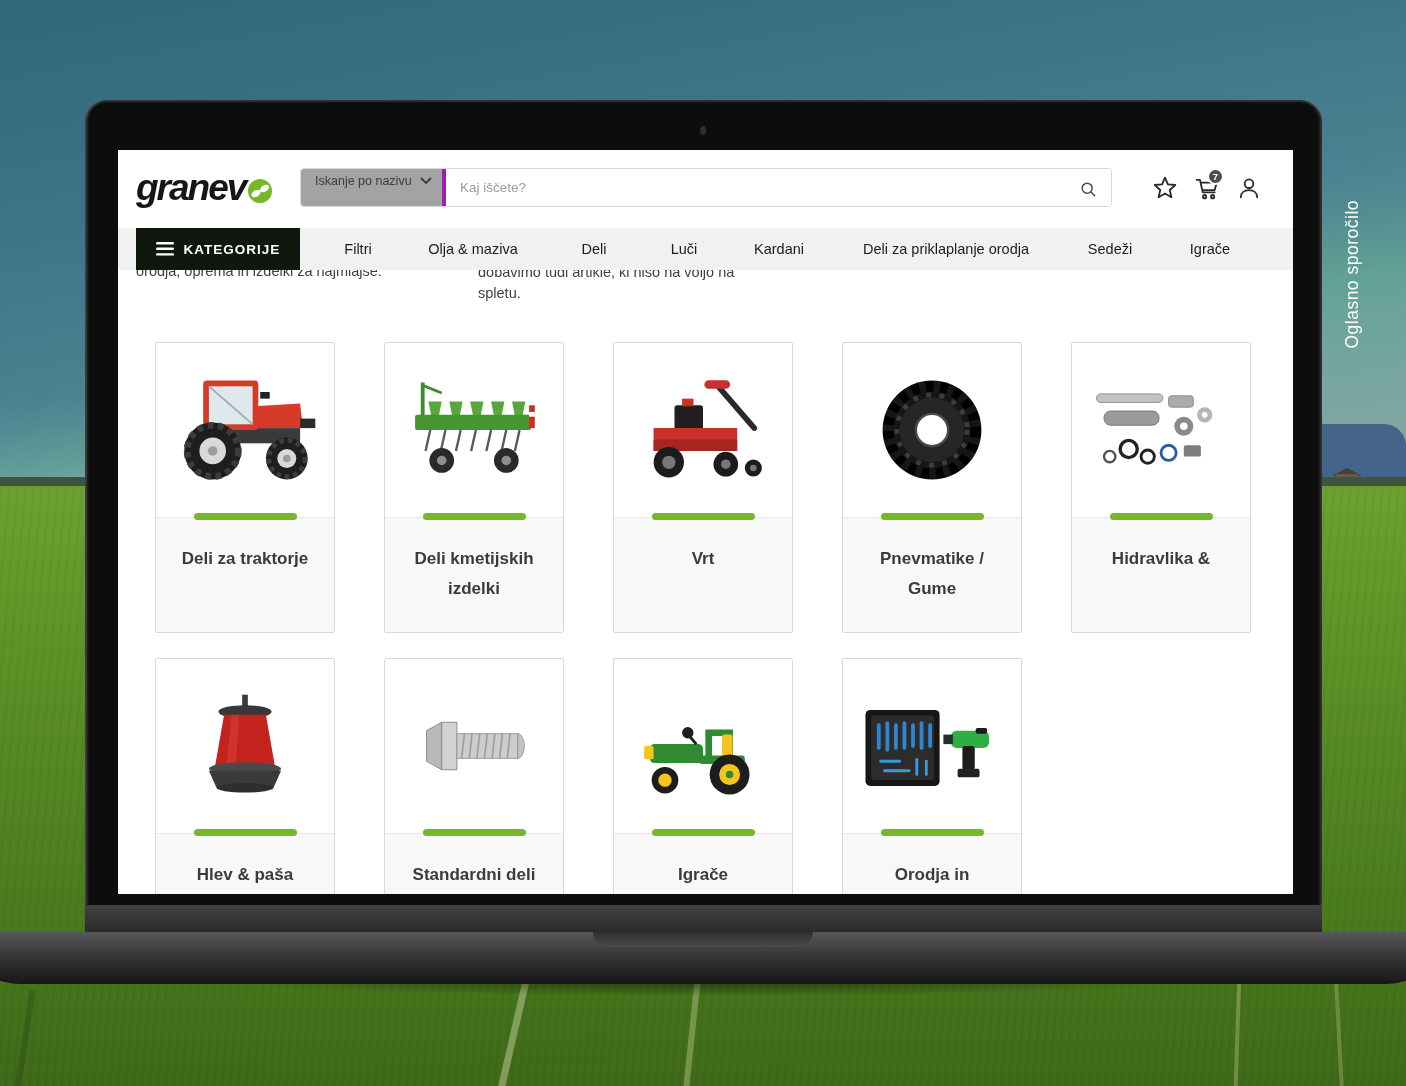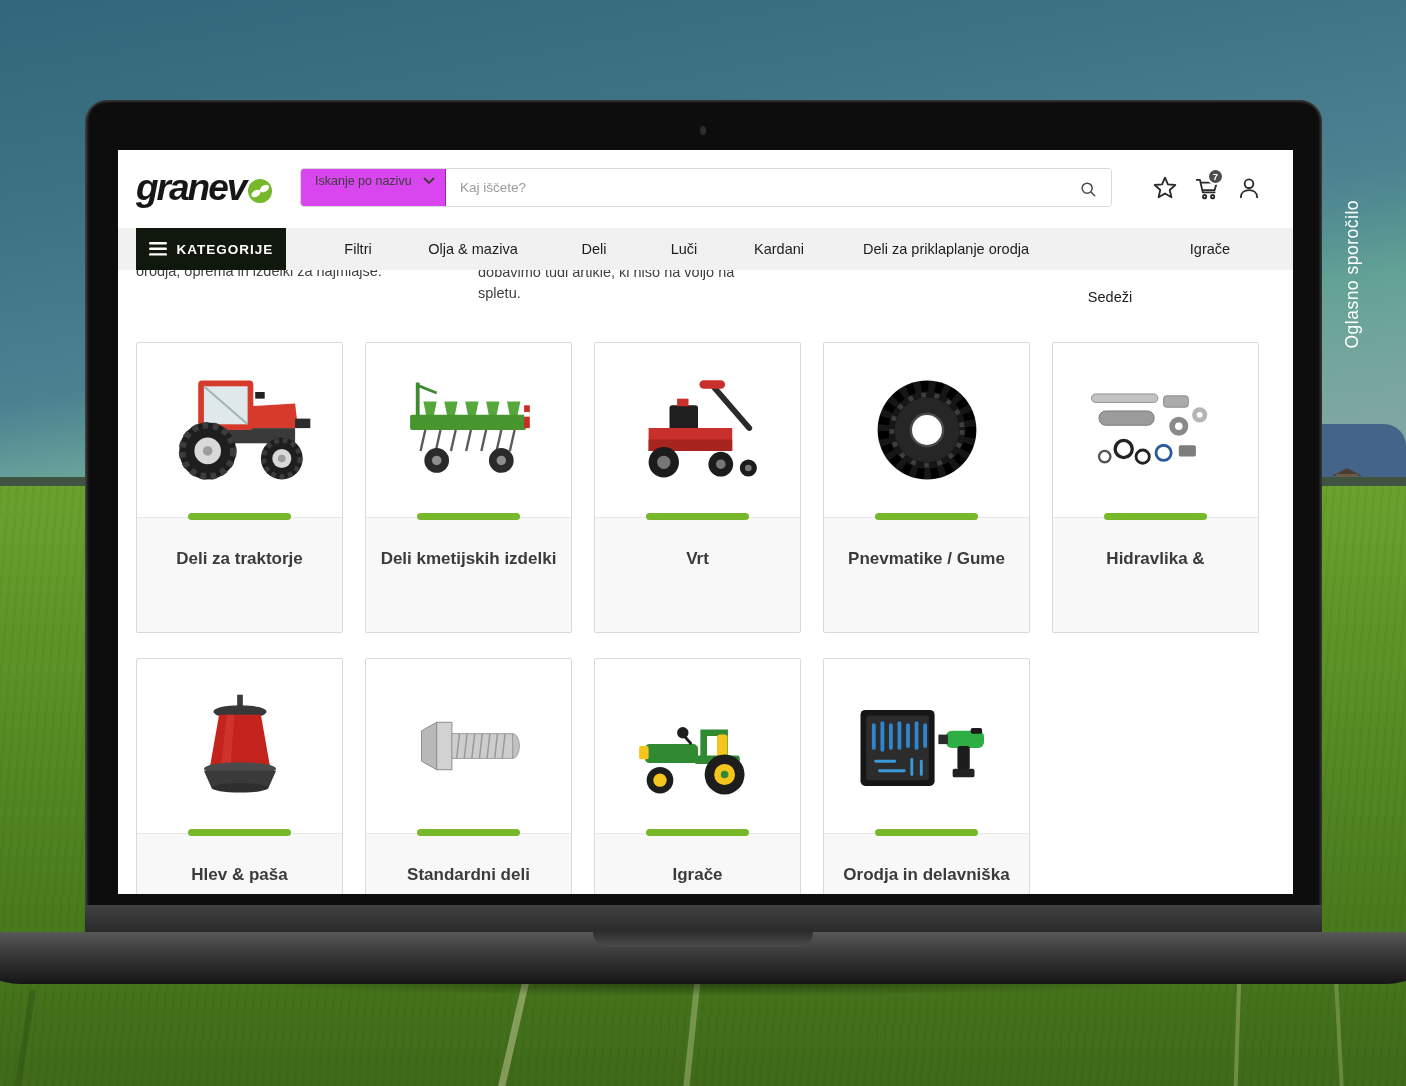--- a/index.html
+++ b/index.html
@@ -58,53 +58,53 @@
 
   
   .site{position:absolute;left:118px;top:150px;width:1175px;height:744px;background:#fff;
         overflow:hidden;color:#222;}
   .logo{position:absolute;left:18px;top:16px;display:flex;align-items:center;cursor:pointer;}
   .logo-text{font-size:37px;font-weight:bold;letter-spacing:-2px;color:#161616;line-height:44px;font-style:italic;}
   .logo-leaf{margin-left:1px;margin-top:8px;}
 
   .searchbox{position:absolute;left:182px;top:18px;width:812px;height:39px;display:flex;
         border:1px solid #d9d9d9;border-radius:4px;background:#fff;overflow:hidden;}
-  .search-dd{width:145px;background:#d946ef;border-right:1px solid #a21caf;display:flex;
+  .search-dd{width:145px;background:#a3a3a3;border-right:4px solid #a21caf;display:flex;
         align-items:center;justify-content:space-between;padding:0 10px 14px 14px;cursor:pointer;}
   .search-dd span{font-size:12.5px;color:#3c3c3c;}
   .search-input{flex:1;border:0;outline:none;padding:0 44px 0 14px;font-size:13.5px;
         font-family:"Liberation Sans",sans-serif;color:#333;}
   .search-input::placeholder{color:#9a9a9a;}
   .search-btn{position:absolute;right:6px;top:7px;width:34px;height:26px;border:0;background:transparent;
         display:flex;align-items:center;justify-content:center;cursor:pointer;}
 
   .hdr-icon{position:absolute;top:25px;width:26px;height:26px;cursor:pointer;}
   .icon-star{left:1034px;}
   .icon-cart{left:1076px;}
   .icon-user{left:1118px;}
   .badge{position:absolute;left:13px;top:-7px;width:17px;height:17px;border-radius:50%;
         background:#4d4d4d;color:#fff;font-size:9.5px;font-weight:bold;display:flex;
         align-items:center;justify-content:center;border:2px solid #fff;}
 
   .navbar{position:absolute;left:0;top:78px;width:1175px;height:42px;background:#f1f1f1;}
-  .cat-btn{position:absolute;left:18px;top:0;width:150px;height:42px;background:#10170d;
+  .cat-btn{position:absolute;left:18px;top:0;width:164px;height:42px;background:#10170d;
         color:#fff;display:flex;align-items:center;justify-content:center;gap:10px;cursor:pointer;}
   .cat-btn span{font-size:13.5px;font-weight:bold;letter-spacing:1px;}
   .nav-item{position:absolute;top:0;transform:translateX(-50%);line-height:42px;
         font-size:14.5px;color:#1c1c1c;white-space:nowrap;cursor:pointer;}
 
   .intro-left{position:absolute;left:18px;top:113px;font-size:14.5px;color:#3f3f3f;z-index:0;}
   .intro-center{position:absolute;left:360px;top:112px;width:272px;font-size:14.5px;
         line-height:21px;color:#3f3f3f;}
   .navbar,.cat-btn{z-index:2;}
 
   .cards{position:absolute;left:18px;top:192px;display:grid;
         grid-template-columns:repeat(5,207px);column-gap:22px;row-gap:25px;}
-  .card{width:207px;height:291px;border:1px solid #d9d9d9;border-radius:2px;background:#fff;
-        display:flex;flex-direction:column;cursor:pointer;}
+  .card{width:180px;height:291px;border:1px solid #d9d9d9;border-radius:2px;background:#fff;
+        display:flex;flex-direction:column;cursor:pointer;margin-left:19px;}
   .card-image{height:174px;display:flex;align-items:center;justify-content:center;}
   .card-image svg{display:block;}
   .green-bar{width:103px;height:7px;border-radius:4px;background:#76b82a;margin:-4px auto 0;
         position:relative;z-index:1;}
   .card-title{flex:1;background:#f8f8f8;border-top:1px solid #e8e8e8;margin-top:-3px;
         padding:26px 11px 0;text-align:center;font-size:17px;font-weight:bold;color:#3b3b3b;
         line-height:30px;}
 </style>
 </head>
 <body>
@@ -198,21 +198,21 @@
           </svg>
         <span>KATEGORIJE</span>
       </div>
 
     <span class="nav-item" style="left: 240px;">Filtri</span>
         <span class="nav-item" style="left: 355px;">Olja &amp; maziva</span>
         <span class="nav-item" style="left: 476px;">Deli</span>
         <span class="nav-item" style="left: 566px;">Luči</span>
         <span class="nav-item" style="left: 661px;">Kardani</span>
         <span class="nav-item" style="left: 828px;">Deli za priklaplanje orodja</span>
-        <span class="nav-item" style="left: 992px; margin-top: 48px;">Sedeži</span>
+        <span class="nav-item" style="left: 992px;">Sedeži</span>
         <span class="nav-item" style="left: 1092px;">Igrače</span>
       </div>
 
     <div class="cards" id="cards-grid">
         <div class="card">
     <div class="card-image">
             <svg viewBox="0 0 160 120" width="152">
               <rect x="58" y="58" width="80" height="16" fill="#3a3a3a"></rect>
               <path d="M72 36 L138 32 L141 58 L72 58 Z" fill="#d63a2a"></path>
               <rect x="36" y="8" width="58" height="52" rx="4" fill="#d63a2a"></rect>

